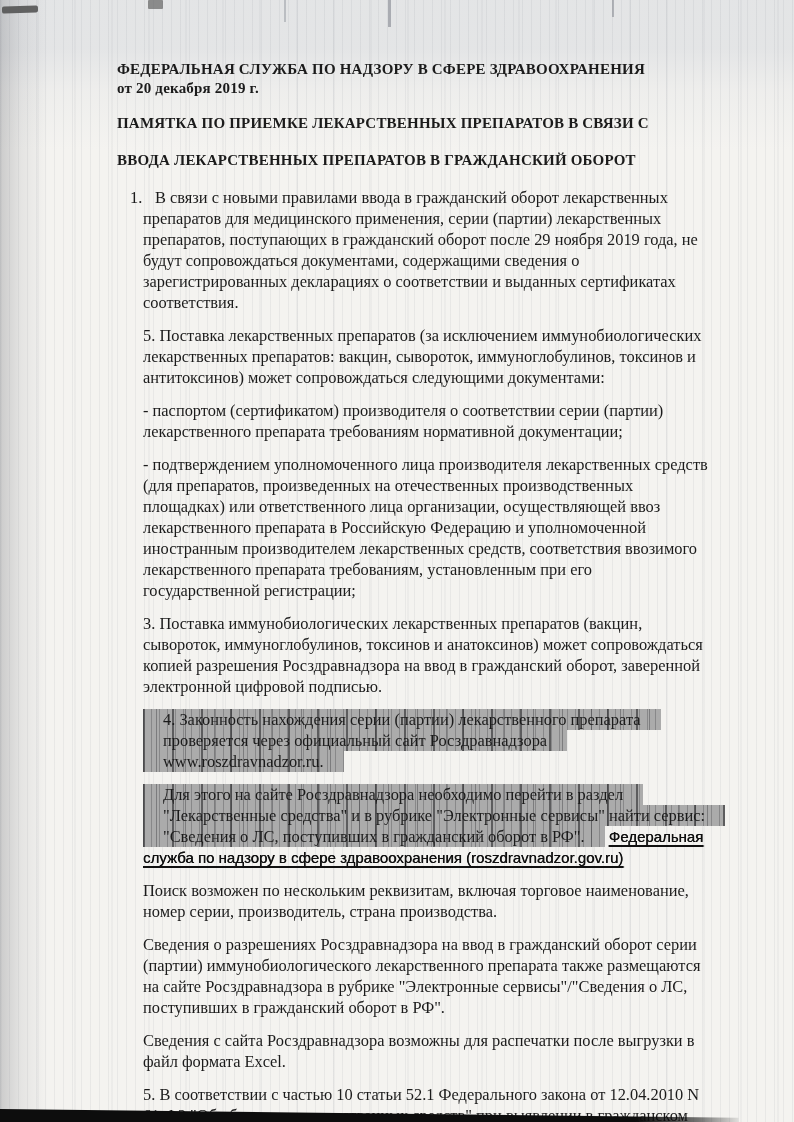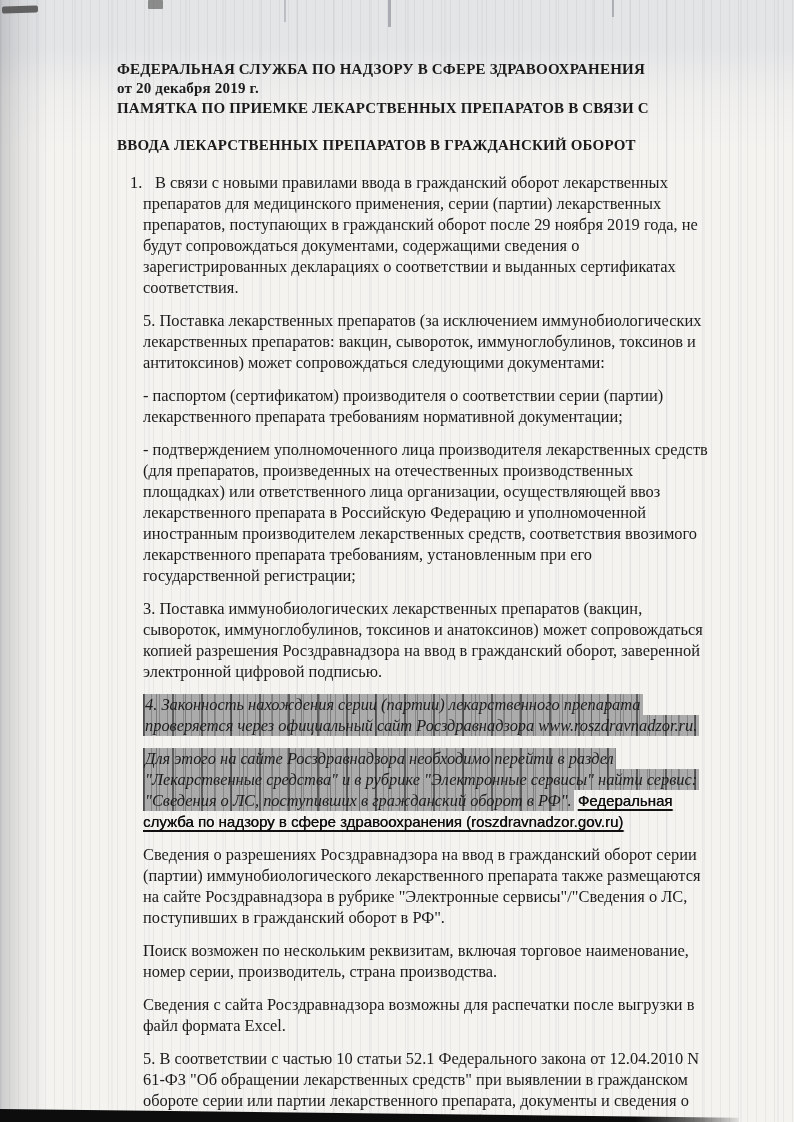--- a/index.html
+++ b/index.html
@@ -28,35 +28,34 @@
   .top-mark-4 { position:absolute; left:284px; top:0; width:2px; height:22px; background:#8a8e96; opacity:.45; }
   
   .bottom-band {
     position:absolute; left:0; bottom:0; width:100%; height:15px; pointer-events:none;
     background:linear-gradient(90deg, #0d0d0d 0%, #0d0d0d 80%, rgba(13,13,13,0.55) 88%, rgba(0,0,0,0) 94%);
     clip-path:polygon(0 14%, 93% 72%, 93% 100%, 0 100%);
   }
 
   .content { position:absolute; left:117px; top:60px; width:606px; }
   .org-line, .date-line { font-weight:bold; font-size:15px; line-height:19px; letter-spacing:0.2px; }
-  .title-block { }
+  .title-block { margin-top:15px; }
   .title-line { font-weight:bold; font-size:15px; line-height:21px; margin-bottom:16px; letter-spacing:0.2px; }
 
   .body-block { margin-left:14px; margin-top:8px; width:592px; font-size:16.4px; line-height:21px; }
   .bp { margin:12px; }
   .list-marker { display:inline-block; margin-left:-13px; width:25px; }
 
   .hl {
     background-color:#ababab;
     background-image:
       repeating-linear-gradient(90deg, rgba(15,15,18,0.50) 0 2px, rgba(0,0,0,0) 2px 13px, rgba(25,25,30,0.32) 13px 14px, rgba(0,0,0,0) 14px 29px),
       repeating-linear-gradient(90deg, rgba(35,35,40,0.26) 0 1px, rgba(0,0,0,0) 1px 8px);
     -webkit-box-decoration-break:clone; box-decoration-break:clone;
-    padding:1px 2px;
-    font-style:italic;
+    padding:1px 20px;
   }
   .doclink {
     font-family:"Liberation Sans", sans-serif;
     font-size:15px; color:#101010; cursor:pointer;
     text-decoration:underline; text-decoration-thickness:1.5px; text-underline-offset:2.5px;
     text-shadow:0.3px 0 0 currentColor;
   }
 </style>
 </head>
 <body>
@@ -80,22 +79,22 @@
     </div>
 
     <div class="body-block">
       <p class="bp"><span class="list-marker">1.</span><span>В связи с новыми правилами ввода в гражданский оборот лекарственных препаратов для медицинского применения, серии (партии) лекарственных препаратов, поступающих в гражданский оборот после 29 ноября 2019 года, не будут сопровождаться документами, содержащими сведения о зарегистрированных декларациях о соответствии и выданных сертификатах соответствия.</span></p>
       <p class="bp">5. Поставка лекарственных препаратов (за исключением иммунобиологических лекарственных препаратов: вакцин, сывороток, иммуноглобулинов, токсинов и антитоксинов) может сопровождаться следующими документами:</p>
       <p class="bp">- паспортом (сертификатом) производителя о соответствии серии (партии) лекарственного препарата требованиям нормативной документации;</p>
       <p class="bp">- подтверждением уполномоченного лица производителя лекарственных средств (для препаратов, произведенных на отечественных производственных площадках) или ответственного лица организации, осуществляющей ввоз лекарственного препарата в Российскую Федерацию и уполномоченной иностранным производителем лекарственных средств, соответствия ввозимого лекарственного препарата требованиям, установленным при его государственной регистрации;</p>
       <p class="bp">3. Поставка иммунобиологических лекарственных препаратов (вакцин, сывороток, иммуноглобулинов, токсинов и анатоксинов) может сопровождаться копией разрешения Росздравнадзора на ввод в гражданский оборот, заверенной электронной цифровой подписью.</p>
       <p class="bp"><span class="hl">4. Законность нахождения серии (партии) лекарственного препарата проверяется через официальный сайт Росздравнадзора www.roszdravnadzor.ru.</span></p>
       <p class="bp"><span class="hl">Для этого на сайте Росздравнадзора необходимо перейти в раздел "Лекарственные средства" и в рубрике "Электронные сервисы" найти сервис: "Сведения о ЛС, поступивших в гражданский оборот в РФ".</span> <span class="doclink">Федеральная служба по надзору в сфере здравоохранения (roszdravnadzor.gov.ru)</span></p>
+      <p class="bp">Поиск возможен по нескольким реквизитам, включая торговое наименование, номер серии, производитель, страна производства.</p>
       <p class="bp">Сведения о разрешениях Росздравнадзора на ввод в гражданский оборот серии (партии) иммунобиологического лекарственного препарата также размещаются на сайте Росздравнадзора в рубрике "Электронные сервисы"/"Сведения о ЛС, поступивших в гражданский оборот в РФ".</p>
-      <p class="bp">Поиск возможен по нескольким реквизитам, включая торговое наименование, номер серии, производитель, страна производства.</p>
       <p class="bp">Сведения с сайта Росздравнадзора возможны для распечатки после выгрузки в файл формата Excel.</p>
       <p class="bp">5. В соответствии с частью 10 статьи 52.1 Федерального закона от 12.04.2010 N 61-ФЗ "Об обращении лекарственных средств" при выявлении в гражданском обороте серии или партии лекарственного препарата, документы и сведения о которых не представлены в Росздравнадзор, либо серии или партии иммунобиологического лекарственного препарата, не имеющих разрешения на ввод в гражданский оборот, Росздравнадзор принимает решение о прекращении гражданского оборота таких серии или партии до представления указанных документов и сведений либо получения указанного разрешения.</p>
       <p class="bp">Таким образом, при отсутствии на сайте Росздравнадзора информации о вводе в гражданский оборот серии (партии) лекарственного препарата следует обращаться</p>
     </div>
   </div>
 
   <div class="bottom-band"></div>
 </div>
 
 </body></html>

